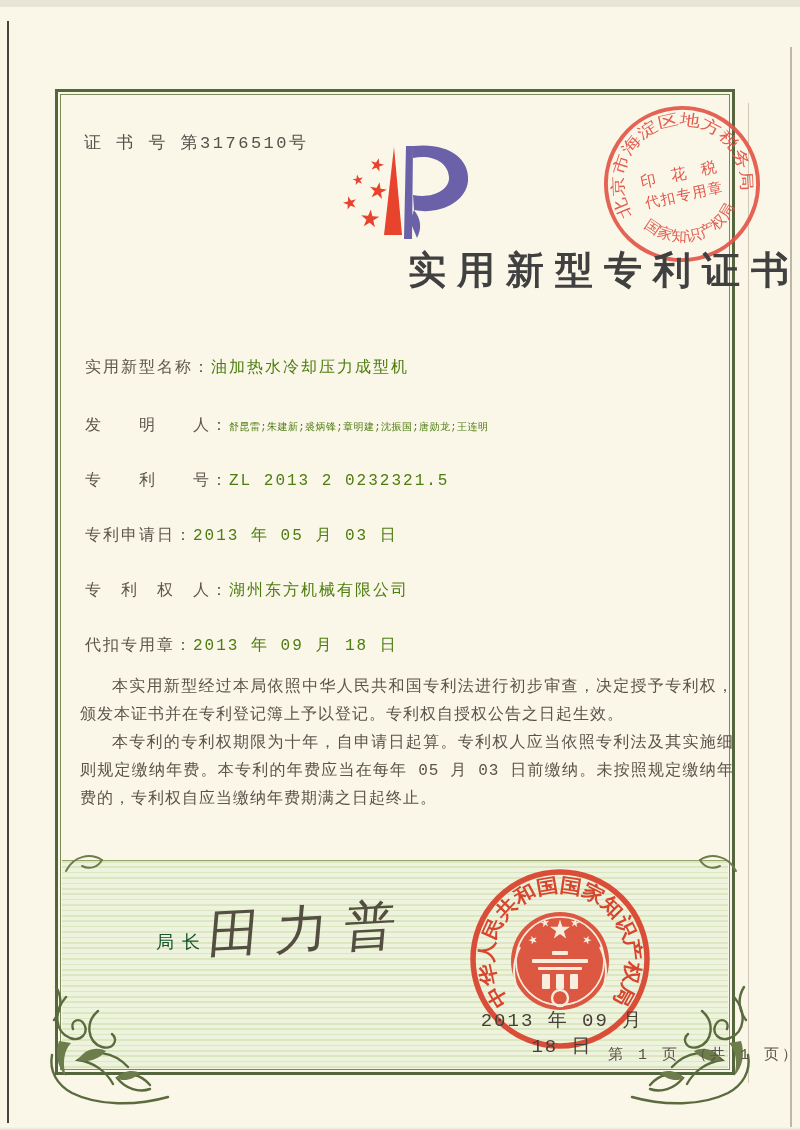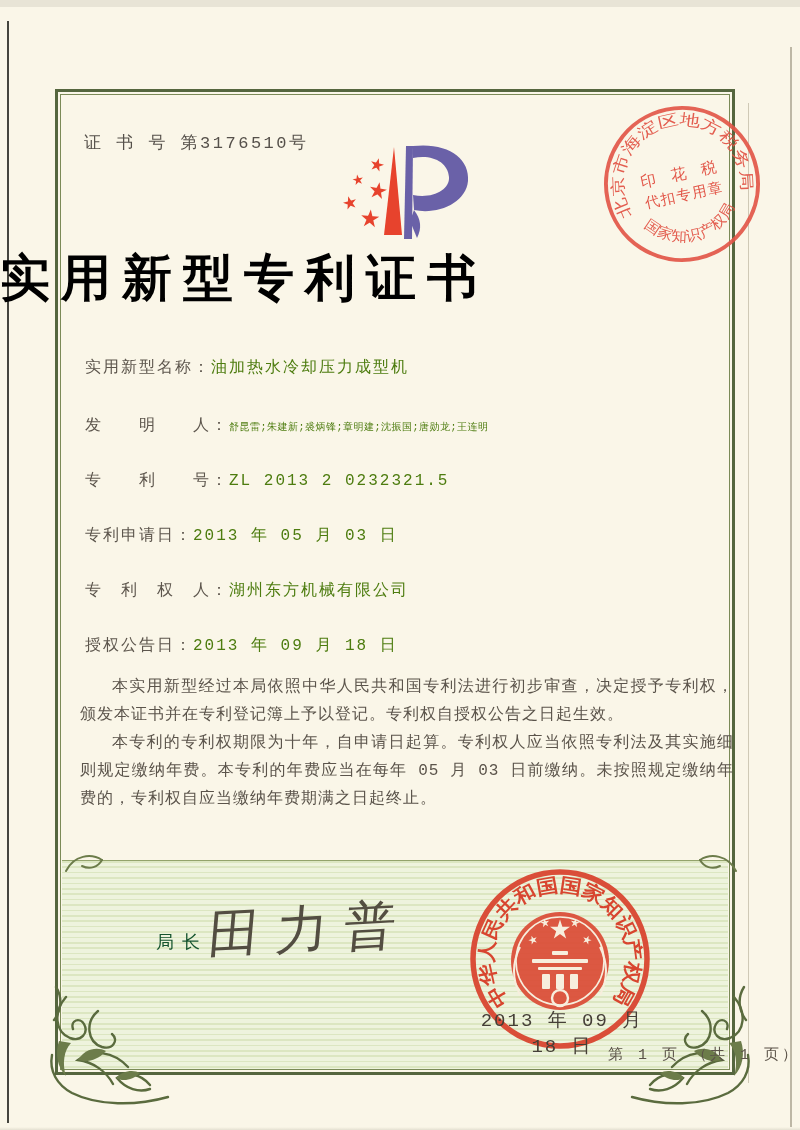--- a/index.html
+++ b/index.html
@@ -17,21 +17,21 @@
   
   .frame{position:absolute;left:55px;top:82px;width:680px;height:986px;border:3px solid #55663e;box-sizing:border-box;}
   .frame-inner{position:absolute;left:2px;top:2px;right:2px;bottom:2px;border:1px solid #7b8a57;}
   
   .band{
     position:absolute;left:62px;top:853px;width:666px;height:208px;
     background:repeating-linear-gradient(180deg,#dce6c1 0px,#dce6c1 1.6px,#eef3dd 1.6px,#eef3dd 5.4px);
     border-top:1px solid #93a36b;
   }
   .cert-no{position:absolute;left:84px;top:124px;font-size:17px;letter-spacing:2.5px;color:#55504a;}
-  .title{position:absolute;left:0;top:238px;width:100%;text-align:left;font-size:50px;font-weight:600;letter-spacing:11px;color:#000000;}
+  .title{position:absolute;left:0;top:238px;width:100%;text-align:right;font-size:38px;font-weight:600;letter-spacing:11px;color:#404040;}
   .field-row{position:absolute;left:85px;font-size:16px;letter-spacing:2px;color:#5d564d;white-space:nowrap;}
   .field-row .val{color:#4d7c0f;}
   .field-row .val.small{font-size:10px;letter-spacing:0.5px;}
   .paras{position:absolute;left:80px;top:666px;width:654px;font-size:16px;line-height:28px;text-align:justify;color:#5b544b;letter-spacing:1px;}
   .paras p{margin:0;text-indent:2em;}
   .juzhang{position:absolute;left:156px;top:923px;font-size:18px;letter-spacing:8px;color:#14532d;}
   .signature{
     position:absolute;left:208px;top:888px;font-size:52px;letter-spacing:16px;color:#3f382e;
     transform:rotate(-3deg) skewX(-8deg);opacity:.88;white-space:nowrap;
   }
@@ -150,21 +150,21 @@
   <div class="field-row" style="top:463px">
     <span>专　　利　　号：</span><span class="val">ZL 2013 2 0232321.5</span>
   </div>
   <div class="field-row" style="top:518px">
     <span>专利申请日：</span><span class="val">2013 年 05 月 03 日</span>
   </div>
   <div class="field-row" style="top:573px">
     <span>专　利　权　人：</span><span class="val">湖州东方机械有限公司</span>
   </div>
   <div class="field-row" style="top:628px">
-    <span>授权公告日：</span><span class="val">2013 年 09 月 18 日</span>
+    <span>代扣专用章：</span><span class="val">2013 年 09 月 18 日</span>
   </div>
 
   <div class="paras">
     <p>本实用新型经过本局依照中华人民共和国专利法进行初步审查，决定授予专利权，颁发本证书并在专利登记簿上予以登记。专利权自授权公告之日起生效。</p>
     <p>本专利的专利权期限为十年，自申请日起算。专利权人应当依照专利法及其实施细则规定缴纳年费。本专利的年费应当在每年 05 月 03 日前缴纳。未按照规定缴纳年费的，专利权自应当缴纳年费期满之日起终止。</p>
   </div>
 
   <div class="juzhang">局长</div>
   <div class="signature">田力普</div>
 

